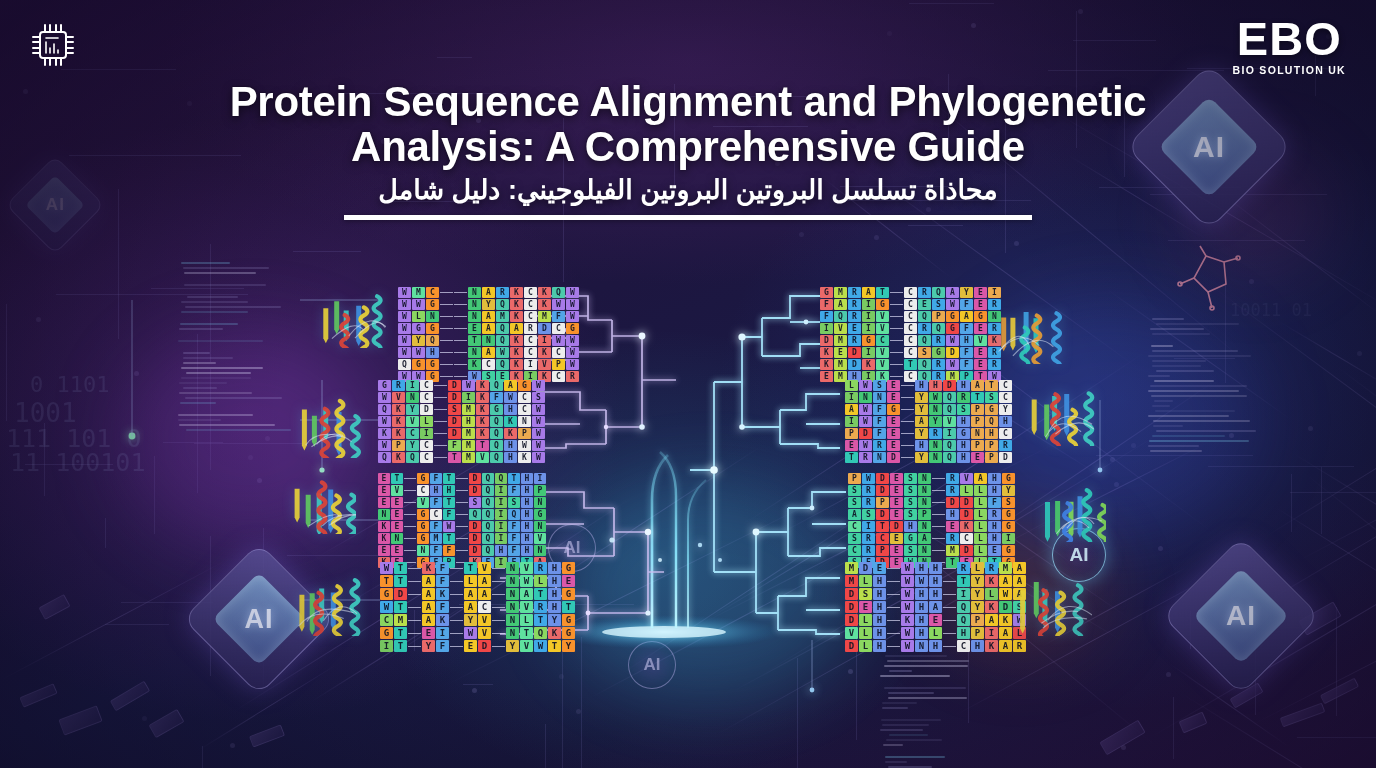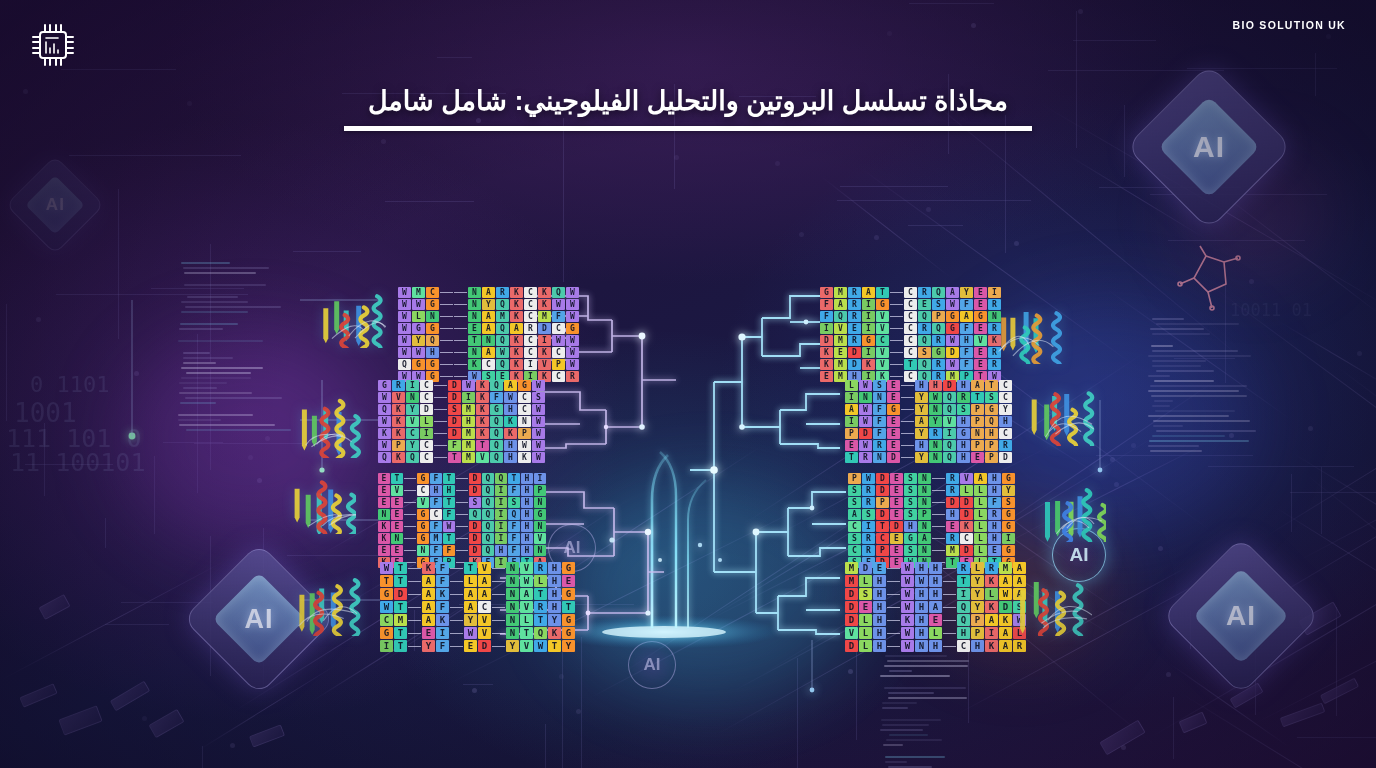--- a/index.html
+++ b/index.html
@@ -1869,21 +1869,23 @@
         </g>
         <g stroke="#ffffff" stroke-width="1.6" fill="none" stroke-linecap="round">
           <path d="M16 31V20M20 31v-5M24 31v-9M28 31v-3"></path>
           <path d="M16 16h12"></path>
         </g>
       </svg>
     </span>
   </div>
 
   <div class="hdr-right">
+    <div class="ebo">EBO</div>
     <div class="ebo-sub">BIO SOLUTION UK</div>
   </div>
 
   <div class="titlewrap">
-    <div class="subtitle-ar">محاذاة تسلسل البروتين والتحليل الفيلوجيني: شامل شامل</div>
+    <h1 class="title">Protein Sequence Alignment and Phylogenetic Analysis: A Comprehensive Guide</h1>
+    <div class="subtitle-ar">محاذاة تسلسل البروتين البروتين الفيلوجيني: دليل شامل</div>
     <div class="rule"></div>
   </div>
 
 </div>
 
 </body></html>

